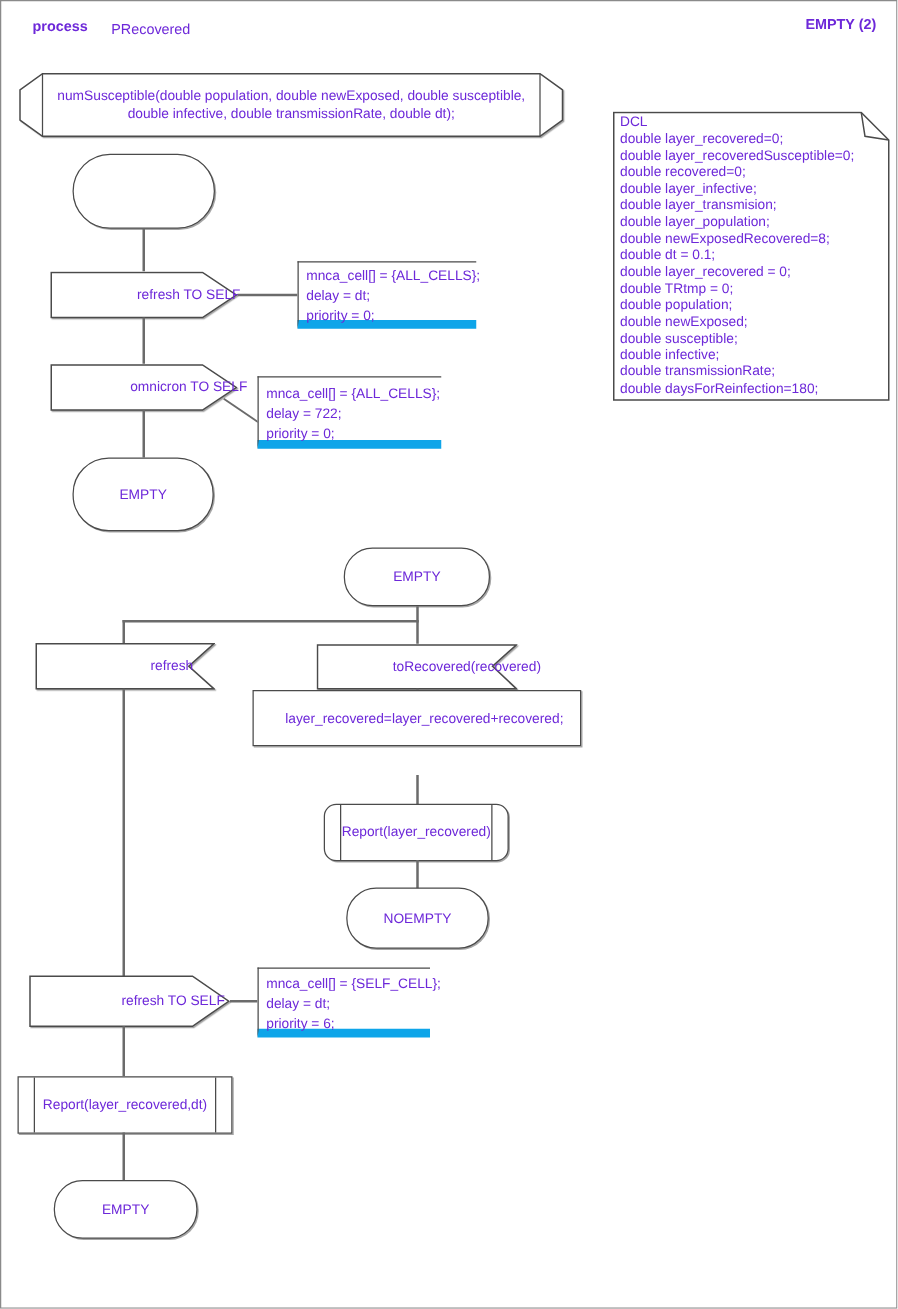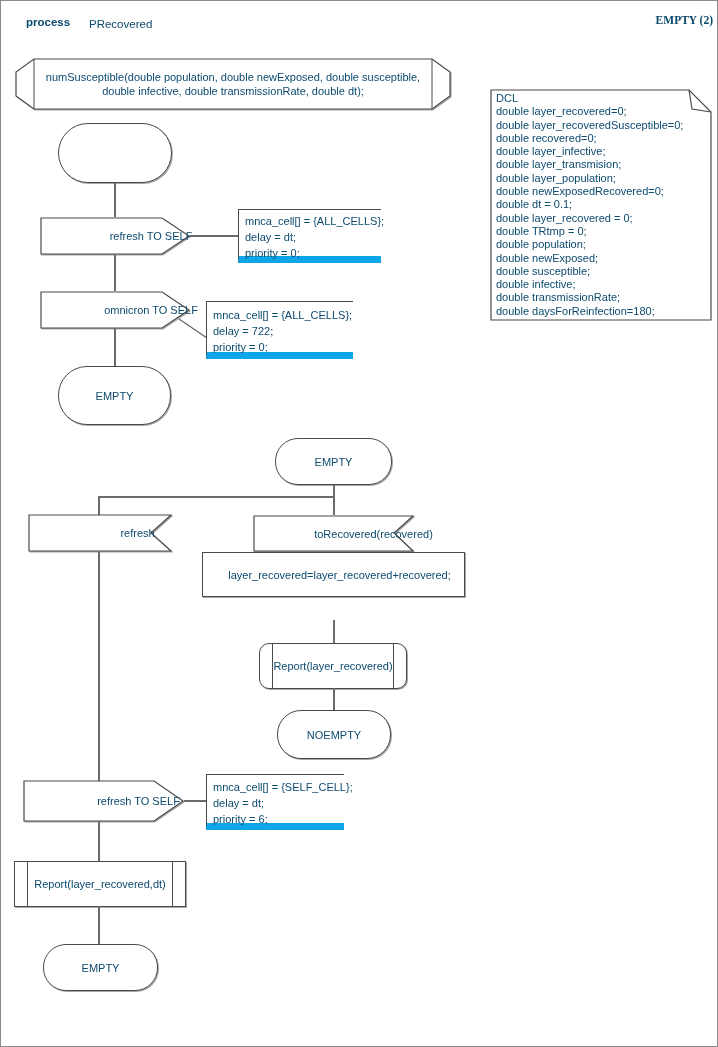--- a/index.html
+++ b/index.html
@@ -1,19 +1,19 @@
 <!DOCTYPE html>
 <html><head>
 <meta charset="utf-8">
 <style>
   html,body{margin:0;padding:0;background:#fff;}
   .page{
     position:relative;width:716px;height:1045px;
     border:1px solid #8a8a8a;background:#fff;overflow:hidden;
-    font-family:"Liberation Sans",sans-serif;color:#0c4a6e;
+    font-family:"Liberation Sans",sans-serif;color:#6d28d9;
   }
   .txt{position:absolute;font-size:11px;line-height:13px;white-space:nowrap;}
   .hdr-kind{font-weight:bold;font-size:11.5px;}
   .hdr-name{font-size:11.5px;}
   .hdr-page{font-weight:600;font-size:11.5px;}
 
   .shape{position:absolute;box-sizing:border-box;}
   .rectshape{border:1px solid #4a4a4a;background:#fff;box-shadow:1px 1px 0 #a6a6a6;}
   .pill{border:1px solid #4a4a4a;background:#fff;box-shadow:1px 1px 0 #a6a6a6;}
   .center-label{display:flex;align-items:center;justify-content:center;text-align:center;
@@ -35,21 +35,21 @@
   .notewrap svg{display:block;}
   .note-text{position:absolute;left:6px;top:3px;font-size:11px;line-height:13.3px;white-space:nowrap;}
 </style>
 </head>
 <body>
 
 <div class="page">
 
   <span class="txt hdr-kind" style="left:25px;top:15px;">process</span>
   <span class="txt hdr-name" style="left:88px;top:17px;">PRecovered</span>
-  <span class="txt hdr-page" style="right:4px;top:13px;font-family:Liberation Serif, serif;">EMPTY (2)</span>
+  <span class="txt hdr-page" style="right:16px;top:13px;">EMPTY (2)</span>
 
   <div class="svgshape" style="left:14px;top:57px;width:436px;height:52px;">
     <svg width="436" height="52" viewBox="0 0 436 52">
       <polygon points="19,1 417,1 435,14 435,38 417,51 19,51 1,38 1,14" fill="#ffffff" stroke="#4a4a4a" stroke-width="1.2"></polygon>
       <line x1="19" y1="1" x2="19" y2="51" stroke="#4a4a4a" stroke-width="1"></line>
       <line x1="417" y1="1" x2="417" y2="51" stroke="#4a4a4a" stroke-width="1"></line>
     </svg>
     <div style="position:absolute;left:24px;right:24px;top:0;height:100%;display:flex;align-items:center;justify-content:center;">
       <div style="font-size:11px;line-height:14px;text-align:center;">numSusceptible(double population, double newExposed, double susceptible, double infective, double transmissionRate, double dt);</div>
     </div>
@@ -61,21 +61,21 @@
       <polyline points="199,1 202,20 221,23" fill="none" stroke="#4a4a4a" stroke-width="1.2"></polyline>
     </svg>
     <div class="note-text">
       <div>DCL</div>
       <div>double layer_recovered=0;</div>
       <div>double layer_recoveredSusceptible=0;</div>
       <div>double recovered=0;</div>
       <div>double layer_infective;</div>
       <div>double layer_transmision;</div>
       <div>double layer_population;</div>
-      <div>double newExposedRecovered=0;</div>
+      <div>double newExposedRecovered=8;</div>
       <div>double dt = 0.1;</div>
       <div>double layer_recovered = 0;</div>
       <div>double TRtmp = 0;</div>
       <div>double population;</div>
       <div>double newExposed;</div>
       <div>double susceptible;</div>
       <div>double infective;</div>
       <div>double transmissionRate;</div>
       <div>double daysForReinfection=180;</div>
     </div>

